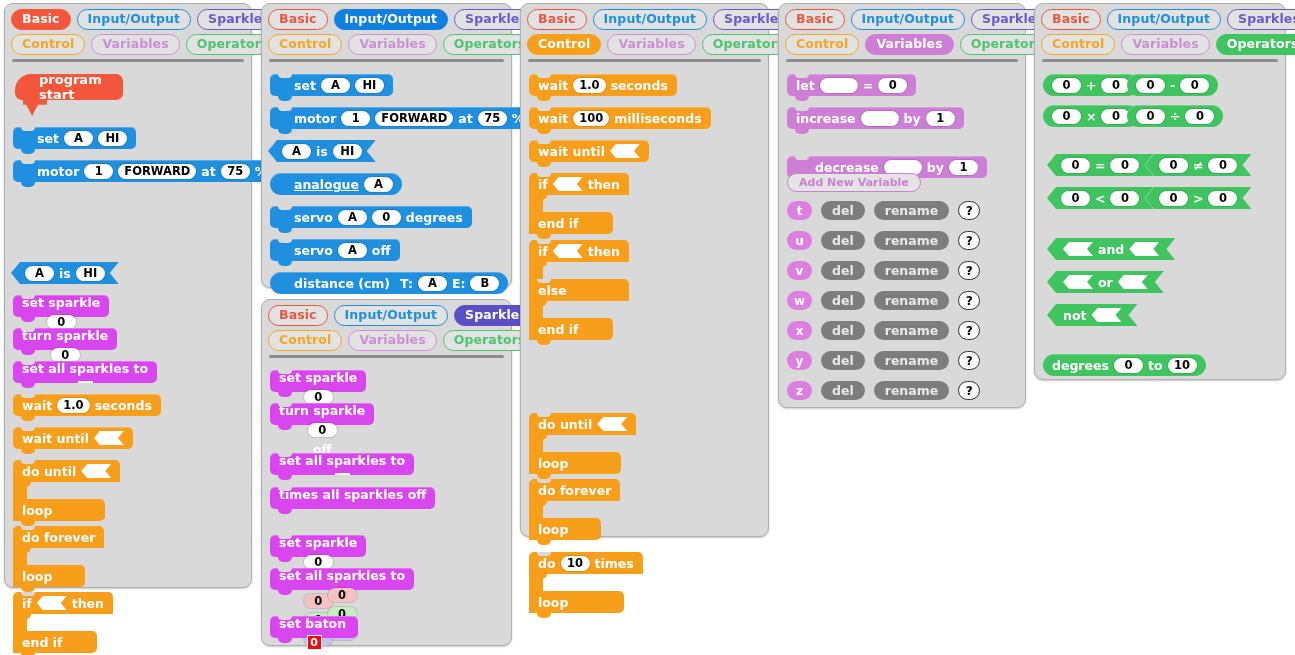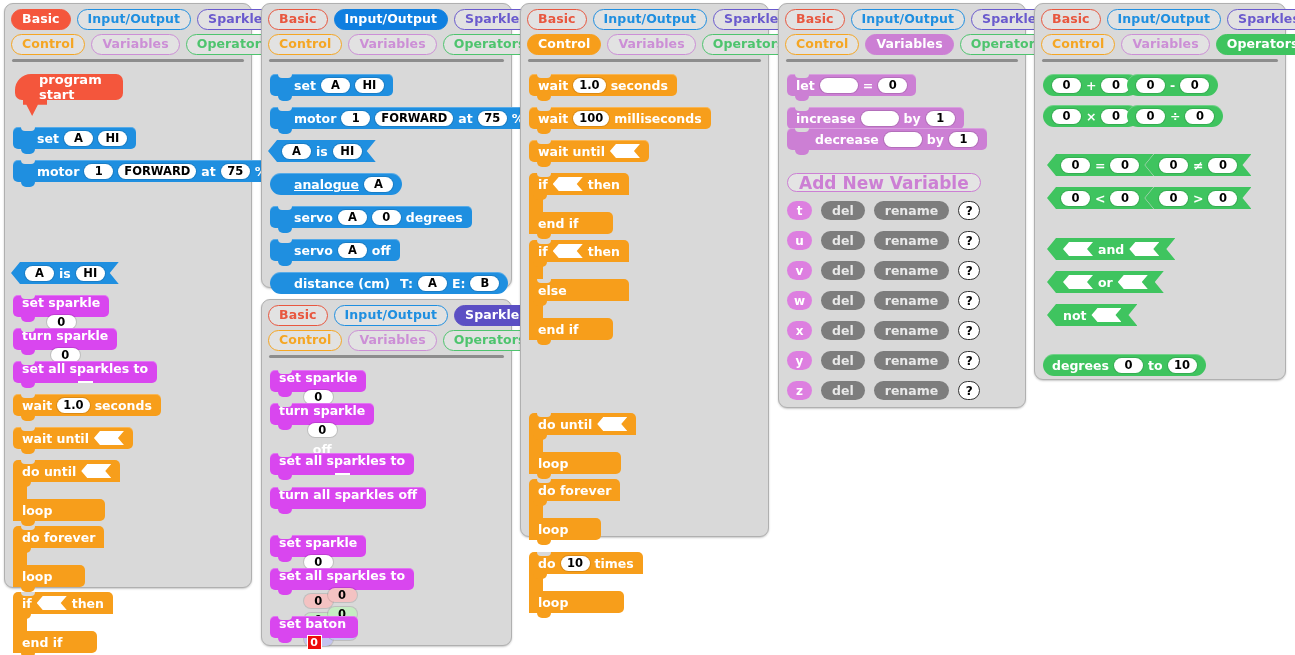--- a/index.html
+++ b/index.html
@@ -170,21 +170,21 @@
   .hat .tail{
     position:absolute;left:8px;top:100%;width:24px;height:16px;
     background:#f4563c;
     clip-path:polygon(0 0,100% 0,100% 30%,62% 30%,38% 100%,14% 30%,0 30%);
   }
 
   
   .pill{
     position:absolute;display:inline-flex;align-items:center;justify-content:center;
     height:19px;padding:0 11px;border:1.6px solid #cc7fd4;border-radius:10px;
-    color:#cc7fd4;font-weight:bold;font-size:17px;background:#e4e4e4;
+    color:#cc7fd4;font-weight:bold;font-size:11px;background:#e4e4e4;
     box-sizing:border-box;cursor:pointer;
   }
   .vrow{position:absolute;display:flex;align-items:center;gap:9px;}
   .vchip{
     width:25px;height:19px;border-radius:10px;background:#dd7fe0;color:#fff;
     display:flex;align-items:center;justify-content:center;
     font-weight:bold;font-size:12px;cursor:pointer;
   }
   .gbtn{
     height:19px;padding:0 11px;border-radius:10px;background:#7d7d7d;color:#e8e8e8;
@@ -402,21 +402,21 @@
         <span class="fld">0</span>
         <span class="lbl">off</span>
       </div>
 
       <div class="blk stmt c-sp" style="left:8px;top:89px;">
         <span class="lbl">set all sparkles to</span>
         <span class="swatch"></span>
       </div>
 
       <div class="blk stmt c-sp" style="left:8px;top:123px;">
-        <span class="lbl">turn all sparkles off</span>
+        <span class="lbl">times all sparkles off</span>
       </div>
 
       <div class="blk stmt c-sp" style="left:8px;top:171px;">
         <span class="lbl">set sparkle</span>
         <span class="fld">0</span>
         <span class="lbl">to</span>
         <span class="fld r">0</span>
         <span class="fld g">0</span>
         <span class="fld b">0</span>
       </div>
@@ -561,21 +561,21 @@
         <span class="fld">0</span>
       </div>
 
       <div class="blk stmt c-var" style="left:8px;top:39px;">
         <span class="lbl">increase</span>
         <span class="fld" style="width:26px;"></span>
         <span class="lbl">by</span>
         <span class="fld">1</span>
       </div>
 
-      <div class="blk stmt c-var" style="left:8px;top:60px;padding-left:28px;">
+      <div class="blk stmt c-var" style="left:8px;top:88px;padding-left:28px;">
         <span class="lbl">decrease</span>
         <span class="fld" style="width:26px;"></span>
         <span class="lbl">by</span>
         <span class="fld">1</span>
       </div>
 
       <div class="pill" style="left:8px;top:105px;">Add New Variable</div>
 
       <div class="vrow" style="left:8px;top:133px;">
         <div class="vchip">t</div>

